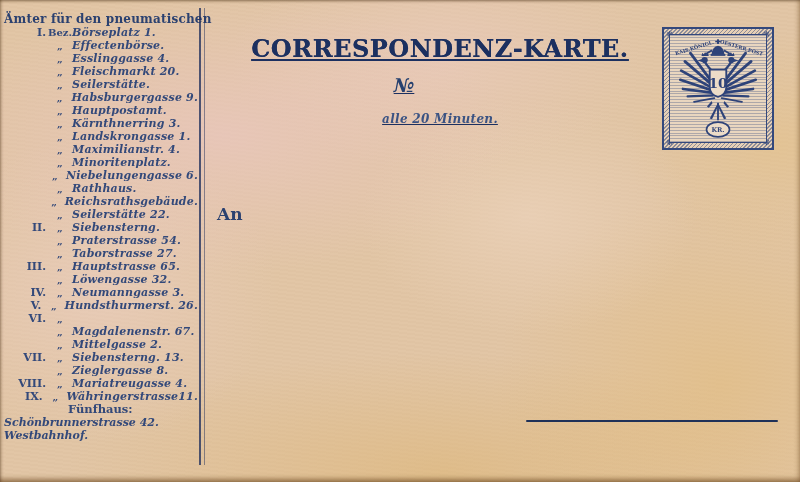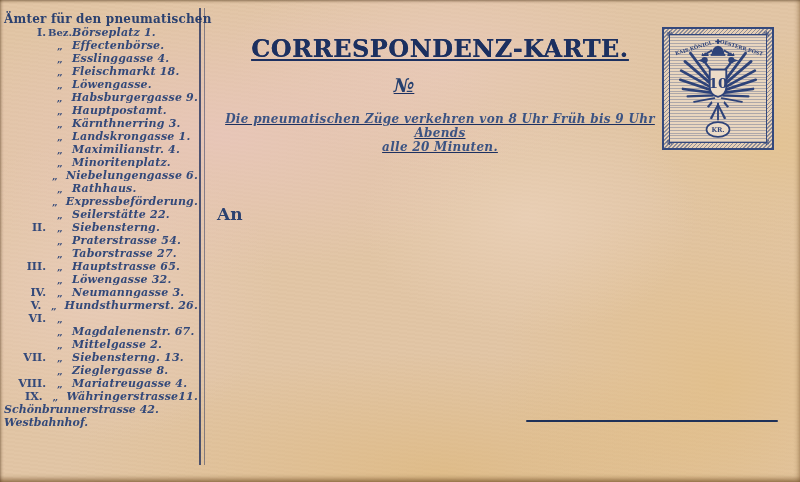--- a/index.html
+++ b/index.html
@@ -82,27 +82,27 @@
 
         <div class="row">
           <span class="c-num"></span>
           <span class="c-ditto">„</span>
           <span class="c-name">Esslinggasse 4.</span>
         </div>
 
         <div class="row">
           <span class="c-num"></span>
           <span class="c-ditto">„</span>
-          <span class="c-name">Fleischmarkt 18.</span>
-        </div>
-
-        <div class="row">
-          <span class="c-num"></span>
-          <span class="c-ditto">„</span>
-          <span class="c-name">Löwengasse.</span>
+          <span class="c-name">Fleischmarkt 20.</span>
+        </div>
+
+        <div class="row">
+          <span class="c-num"></span>
+          <span class="c-ditto">„</span>
+          <span class="c-name">Seilerstätte.</span>
         </div>
 
         <div class="row">
           <span class="c-num"></span>
           <span class="c-ditto">„</span>
           <span class="c-name">Habsburgergasse 9.</span>
         </div>
 
         <div class="row">
           <span class="c-num"></span>
@@ -142,21 +142,21 @@
 
         <div class="row">
           <span class="c-num"></span>
           <span class="c-ditto">„</span>
           <span class="c-name">Rathhaus.</span>
         </div>
 
         <div class="row">
           <span class="c-num"></span>
           <span class="c-ditto">„</span>
-          <span class="c-name">Expressbeförderung.</span>
+          <span class="c-name">Reichsrathsgebäude.</span>
         </div>
 
         <div class="row">
           <span class="c-num"></span>
           <span class="c-ditto">„</span>
           <span class="c-name">Seilerstätte 22.</span>
         </div>
 
         <div class="row">
           <span class="c-num">II.</span>
@@ -234,31 +234,31 @@
           <span class="c-ditto">„</span>
           <span class="c-name">Mariatreugasse 4.</span>
         </div>
 
         <div class="row">
           <span class="c-num">IX.</span>
           <span class="c-ditto">„</span>
           <span class="c-name">Währingerstrasse11.</span>
         </div>
       </div>
+    <div class="foot-a">Fünfhaus:</div>
     <div class="foot-b">Schönbrunnerstrasse 42.</div>
     <div class="foot-b">Westbahnhof.</div>
   </div>
 
   <div class="divider"></div>
 
   <div class="main">
     <div class="title">CORRESPONDENZ-KARTE.</div>
     <div class="no-label">№</div>
     <div class="note">
-      <div>Die pneumatischen Züge verkehren von 8 Uhr Früh bis 9 Uhr Abends</div>
       <div>alle 20 Minuten.</div>
     </div>
   </div>
 
   <div class="an-label">An</div>
 
   <div class="address-line"></div>
 
   <div class="stamp">
     <span class="rosette tl">❋</span>

